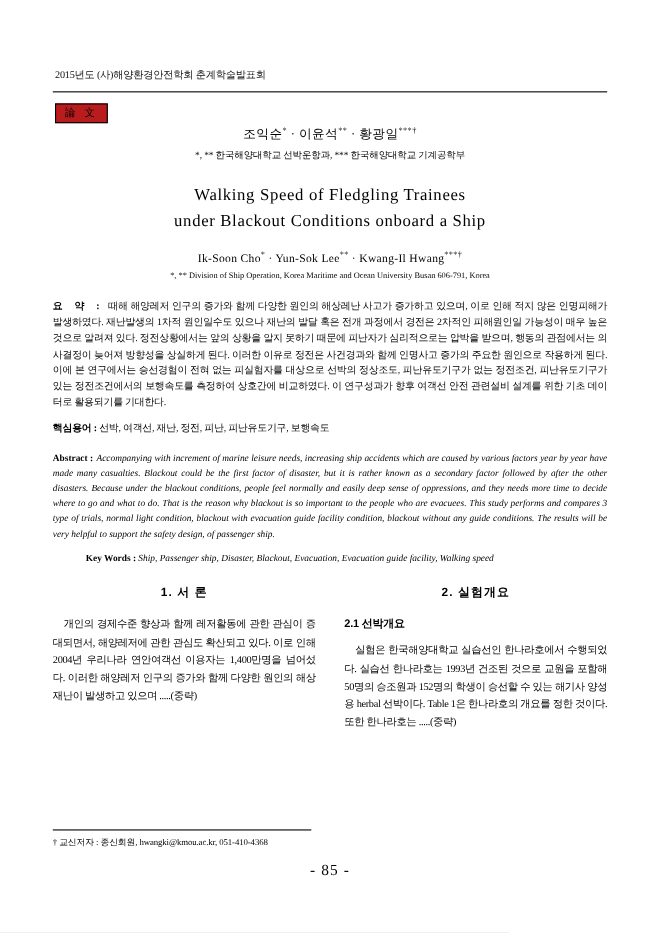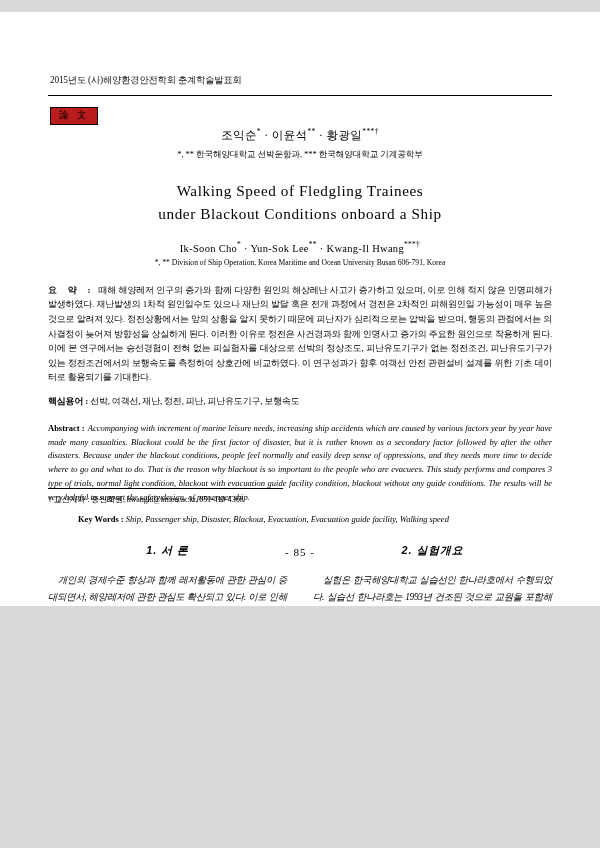--- a/index.html
+++ b/index.html
@@ -2,24 +2,24 @@
 <html><head>
 <meta charset="utf-8">
 <style>
   html, body {
     margin: 0;
     padding: 0;
     background: #d9d9d9;
   }
   .page {
     width: 600px;
-    height: 594px;
+    height: 848px;
     background: #ffffff;
     position: relative;
-    margin: 12px auto;
+    margin: 0 auto;
     box-sizing: border-box;
     font-family: "Liberation Serif", serif;
     color: #000;
     overflow: hidden;
   }
   .inner {
     position: absolute;
     left: 48px;
     right: 48px;
     top: 62px;
@@ -133,21 +133,20 @@
   }
   
   .columns {
     display: flex;
     gap: 26px;
     margin-top: 12px;
   }
   .col {
     flex: 1 1 0;
     min-width: 0;
-    font-style: italic;
   }
   .sec-head {
     text-align: center;
     font-size: 10.8px;
     font-weight: bold;
     margin: 4px 0 14px 0;
     letter-spacing: 1px;
     font-family: "Liberation Sans", sans-serif;
   }
   .sub-head {
@@ -162,41 +161,41 @@
     line-height: 1.72;
     text-align: justify;
     margin: 0 0 6px 0;
     letter-spacing: -0.3px;
     text-indent: 10px;
   }
   
   .footnote {
     position: absolute;
     left: 0;
-    bottom: 60px;
+    bottom: 36px;
     width: 255px;
   }
   .footnote-rule {
     border: none;
     border-top: 1px solid #000;
     margin: 0 0 5px 0;
     width: 235px;
   }
   .footnote-text {
     font-size: 8px;
     letter-spacing: -0.1px;
     line-height: 1.5;
   }
   .pagenum {
     position: absolute;
     bottom: 8px;
     left: 0;
     right: 0;
     text-align: center;
-    font-size: 11px;
+    font-size: 14px;
     letter-spacing: 1px;
   }
 </style>
 </head>
 <body>
 
 <div class="page">
   <div class="inner">
 
     <div class="journal-line">2015년도 (사)해양환경안전학회 춘계학술발표회</div>
@@ -244,20 +243,21 @@
       <span>Ship, Passenger ship, Disaster, Blackout, Evacuation, Evacuation guide facility, Walking speed</span>
     </div>
 
     <div class="columns">
       <div class="col">
         <h2 class="sec-head">1. 서 론</h2>
         <p class="body-p">개인의 경제수준 향상과 함께 레저활동에 관한 관심이 증대되면서, 해양레저에 관한 관심도 확산되고 있다. 이로 인해 2004년 우리나라 연안여객선 이용자는 1,400만명을 넘어섰다. 이러한 해양레저 인구의 증가와 함께 다양한 원인의 해상재난이 발생하고 있으며 .....(중략)</p>
       </div>
       <div class="col">
         <h2 class="sec-head">2. 실험개요</h2>
+        <h3 class="sub-head">2.1 선박개요</h3>
         <p class="body-p">실험은 한국해양대학교 실습선인 한나라호에서 수행되었다. 실습선 한나라호는 1993년 건조된 것으로 교원을 포함해 50명의 승조원과 152명의 학생이 승선할 수 있는 해기사 양성용 herbal 선박이다. Table 1은 한나라호의 개요를 정한 것이다. 또한 한나라호는 .....(중략)</p>
       </div>
     </div>
 
     <div class="footnote">
       <hr class="footnote-rule">
       <div class="footnote-text">† 교신저자 : 종신회원, hwangki@kmou.ac.kr, 051-410-4368</div>
     </div>
 
     <div class="pagenum">- 85 -</div>

